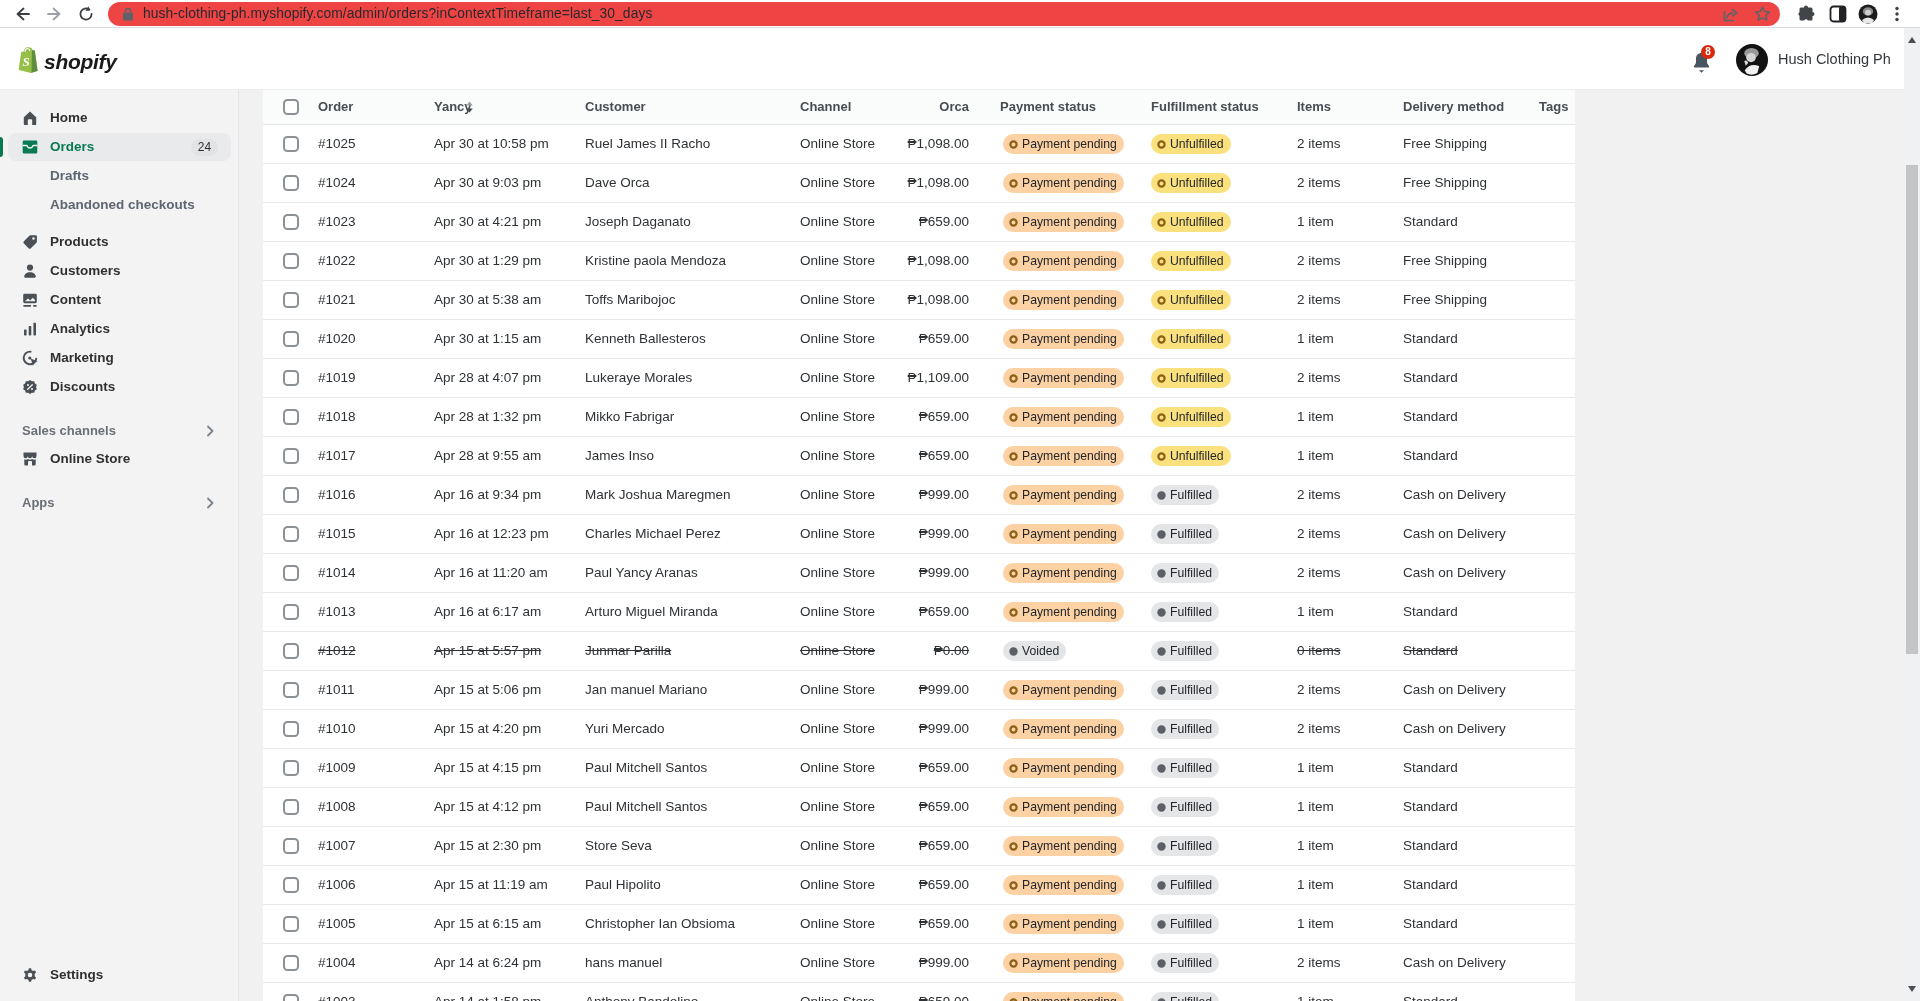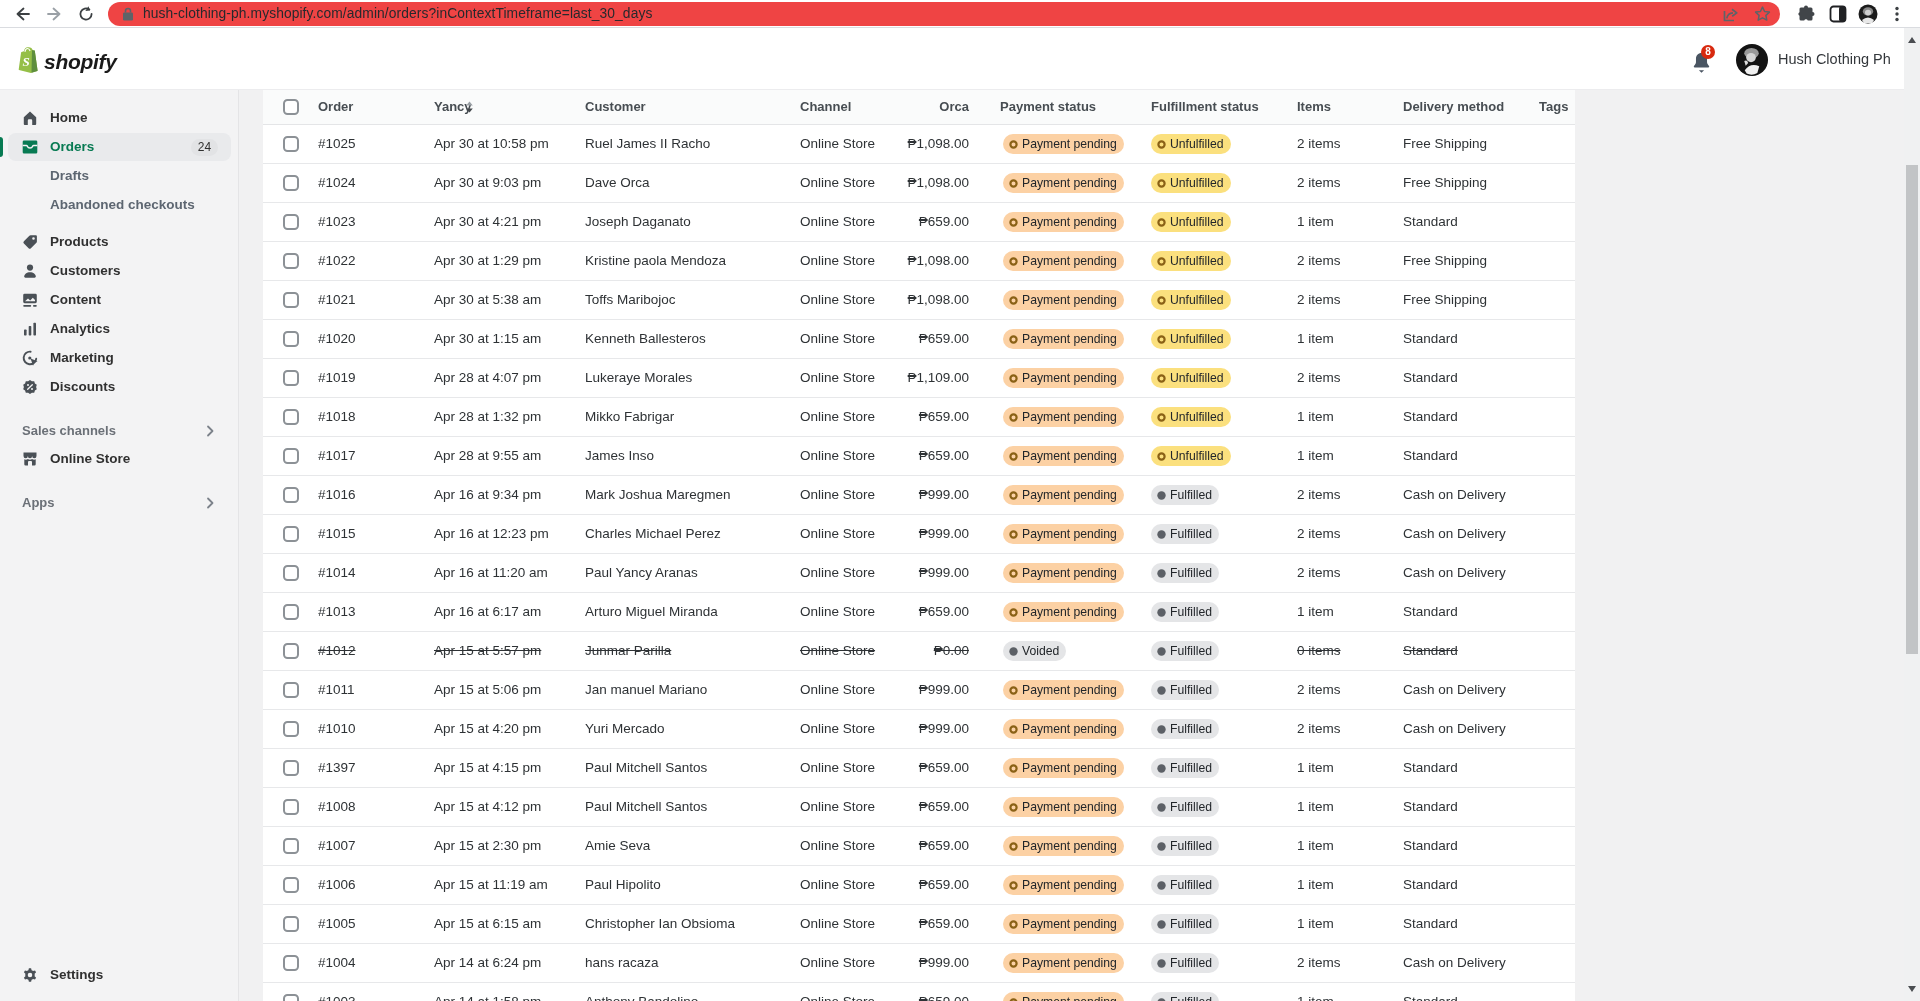--- a/index.html
+++ b/index.html
@@ -474,21 +474,21 @@
             <circle cx="4.5" cy="4.5" r="3.1" fill="none" stroke="#8a6116" stroke-width="2.2"></circle>
           </svg>Payment pending</span></span>
       <span class="bw" style="left:888px"><span class="bdg gray"><svg width="9" height="9" viewBox="0 0 9 9">
             <circle cx="4.5" cy="4.5" r="4.2" fill="#5c6066"></circle>
           </svg>Fulfilled</span></span>
       <span class="c" style="left:1034px">2 items</span>
       <span class="c" style="left:1140px">Cash on Delivery</span>
     </div>
 <div class="row" style="top:658.5px">
       <span class="cb"></span>
-      <span class="c" style="left:55px">#1397</span>
+      <span class="c" style="left:55px">#1009</span>
       <span class="c" style="left:171px">Apr 15 at 4:15 pm</span>
       <span class="c" style="left:322px">Paul Mitchell Santos</span>
       <span class="c" style="left:537px">Online Store</span>
       <span class="c tot">₱659.00</span>
       <span class="bw" style="left:740px"><span class="bdg pend"><svg width="9" height="9" viewBox="0 0 9 9">
             <circle cx="4.5" cy="4.5" r="3.1" fill="none" stroke="#8a6116" stroke-width="2.2"></circle>
           </svg>Payment pending</span></span>
       <span class="bw" style="left:888px"><span class="bdg gray"><svg width="9" height="9" viewBox="0 0 9 9">
             <circle cx="4.5" cy="4.5" r="4.2" fill="#5c6066"></circle>
           </svg>Fulfilled</span></span>
@@ -508,21 +508,21 @@
       <span class="bw" style="left:888px"><span class="bdg gray"><svg width="9" height="9" viewBox="0 0 9 9">
             <circle cx="4.5" cy="4.5" r="4.2" fill="#5c6066"></circle>
           </svg>Fulfilled</span></span>
       <span class="c" style="left:1034px">1 item</span>
       <span class="c" style="left:1140px">Standard</span>
     </div>
 <div class="row" style="top:736.5px">
       <span class="cb"></span>
       <span class="c" style="left:55px">#1007</span>
       <span class="c" style="left:171px">Apr 15 at 2:30 pm</span>
-      <span class="c" style="left:322px">Amie Seva</span>
+      <span class="c" style="left:322px">Store Seva</span>
       <span class="c" style="left:537px">Online Store</span>
       <span class="c tot">₱659.00</span>
       <span class="bw" style="left:740px"><span class="bdg pend"><svg width="9" height="9" viewBox="0 0 9 9">
             <circle cx="4.5" cy="4.5" r="3.1" fill="none" stroke="#8a6116" stroke-width="2.2"></circle>
           </svg>Payment pending</span></span>
       <span class="bw" style="left:888px"><span class="bdg gray"><svg width="9" height="9" viewBox="0 0 9 9">
             <circle cx="4.5" cy="4.5" r="4.2" fill="#5c6066"></circle>
           </svg>Fulfilled</span></span>
       <span class="c" style="left:1034px">1 item</span>
       <span class="c" style="left:1140px">Standard</span>
@@ -556,21 +556,21 @@
       <span class="bw" style="left:888px"><span class="bdg gray"><svg width="9" height="9" viewBox="0 0 9 9">
             <circle cx="4.5" cy="4.5" r="4.2" fill="#5c6066"></circle>
           </svg>Fulfilled</span></span>
       <span class="c" style="left:1034px">1 item</span>
       <span class="c" style="left:1140px">Standard</span>
     </div>
 <div class="row" style="top:853.5px">
       <span class="cb"></span>
       <span class="c" style="left:55px">#1004</span>
       <span class="c" style="left:171px">Apr 14 at 6:24 pm</span>
-      <span class="c" style="left:322px">hans racaza</span>
+      <span class="c" style="left:322px">hans manuel</span>
       <span class="c" style="left:537px">Online Store</span>
       <span class="c tot">₱999.00</span>
       <span class="bw" style="left:740px"><span class="bdg pend"><svg width="9" height="9" viewBox="0 0 9 9">
             <circle cx="4.5" cy="4.5" r="3.1" fill="none" stroke="#8a6116" stroke-width="2.2"></circle>
           </svg>Payment pending</span></span>
       <span class="bw" style="left:888px"><span class="bdg gray"><svg width="9" height="9" viewBox="0 0 9 9">
             <circle cx="4.5" cy="4.5" r="4.2" fill="#5c6066"></circle>
           </svg>Fulfilled</span></span>
       <span class="c" style="left:1034px">2 items</span>
       <span class="c" style="left:1140px">Cash on Delivery</span>

